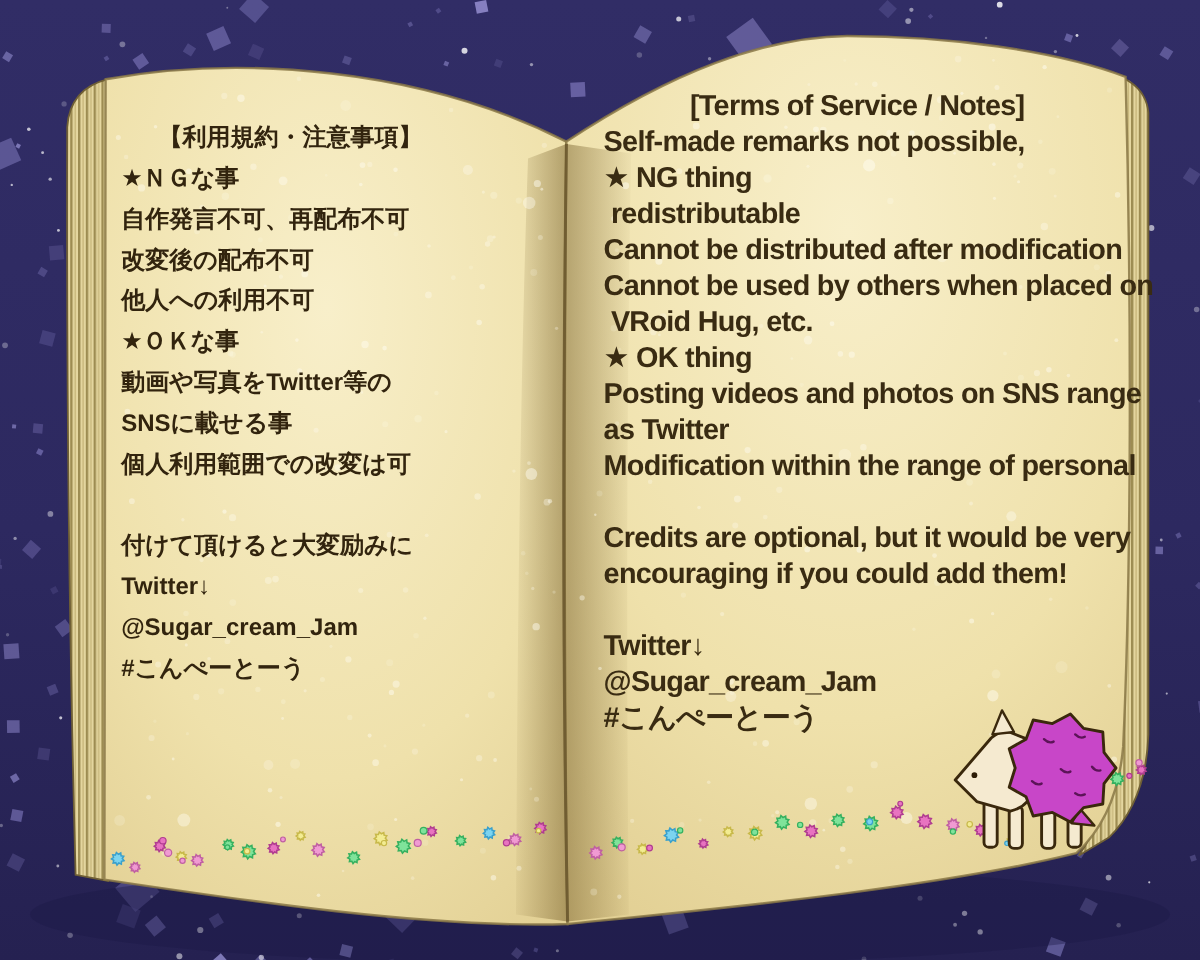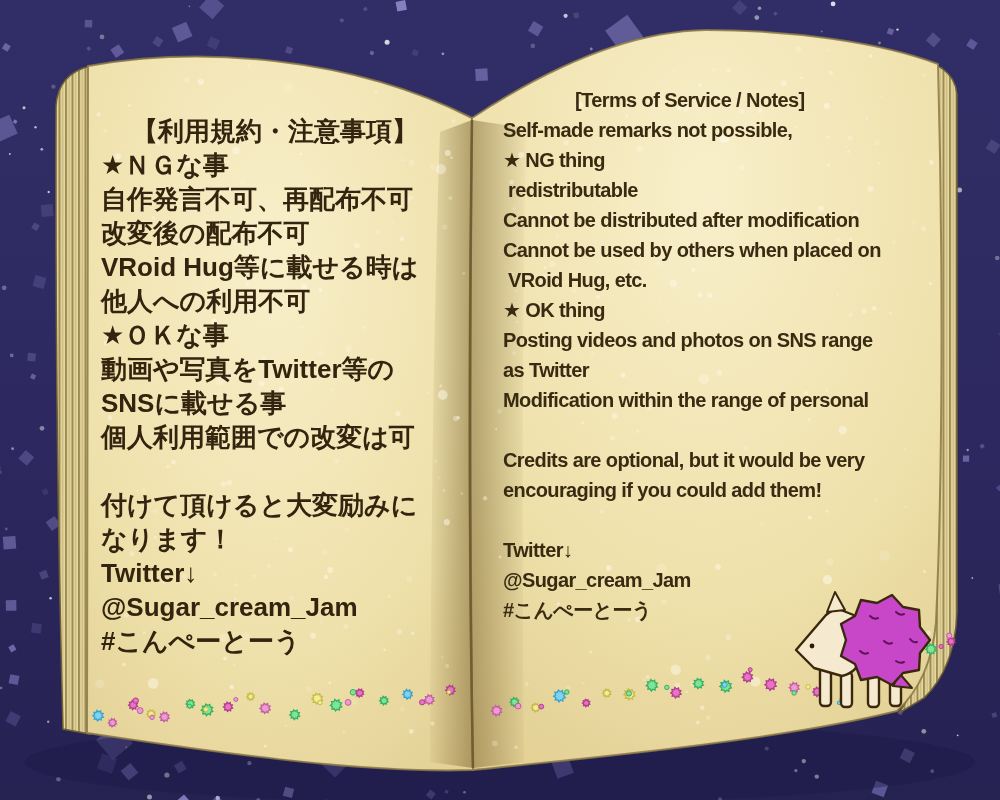--- a/index.html
+++ b/index.html
@@ -4,24 +4,24 @@
 <style>
   html,body{margin:0;padding:0;background:#1c1946;}
   .stage{
     position:relative;width:1000px;height:800px;overflow:hidden;
     background:linear-gradient(180deg,#312d66 0%,#2d2960 55%,#252151 100%);
     font-family:"Liberation Sans","DejaVu Sans",sans-serif;
   }
   svg.scene{position:absolute;left:0;top:0;width:1000px;height:800px;display:block;}
   .page-text{position:absolute;font-weight:bold;z-index:5;}
   .page-text .ln{white-space:pre;}
-  .left-text{left:101px;top:114px;width:380px;font-size:26px;color:#32240e;}
+  .left-text{left:101px;top:98px;width:380px;font-size:20px;color:#32240e;}
   .left-text .ln{height:34px;line-height:34px;}
   .left-text .ln.first{padding-left:31px;}
-  .right-text{left:503px;top:85px;width:445px;font-size:20px;letter-spacing:-0.6px;color:#392b12;}
+  .right-text{left:503px;top:74px;width:445px;font-size:24px;letter-spacing:-0.6px;color:#392b12;}
   .right-text .ln{height:30px;line-height:30px;}
   .right-text .ln.first{padding-left:72px;}
 </style>
 </head>
 <body>
 
 <div class="stage">
 
   <svg class="scene" viewBox="0 0 1000 800">
     <defs>
@@ -898,29 +898,27 @@
         <path d="M 896,661 q 4,3 8,1"></path>
       </g>
     </g>
   </svg>
 
   <div class="page-text left-text">
     <div class="ln first">【利用規約・注意事項】</div>
     <div class="ln">★ＮＧな事</div>
     <div class="ln">自作発言不可、再配布不可</div>
     <div class="ln">改変後の配布不可</div>
-    <div class="ln">VRoid Hug等に載せる時は</div>
     <div class="ln">他人への利用不可</div>
     <div class="ln">★ＯＫな事</div>
     <div class="ln">動画や写真をTwitter等の</div>
     <div class="ln">SNSに載せる事</div>
     <div class="ln">個人利用範囲での改変は可</div>
     <div class="ln"></div>
     <div class="ln">付けて頂けると大変励みに</div>
-    <div class="ln">なります！</div>
     <div class="ln">Twitter↓</div>
     <div class="ln">@Sugar_cream_Jam</div>
     <div class="ln">#こんぺーとーう</div>
   </div>
 
   <div class="page-text right-text">
     <div class="ln first">[Terms of Service / Notes]</div>
     <div class="ln">Self-made remarks not possible,</div>
     <div class="ln">★ NG thing</div>
     <div class="ln"> redistributable</div>

